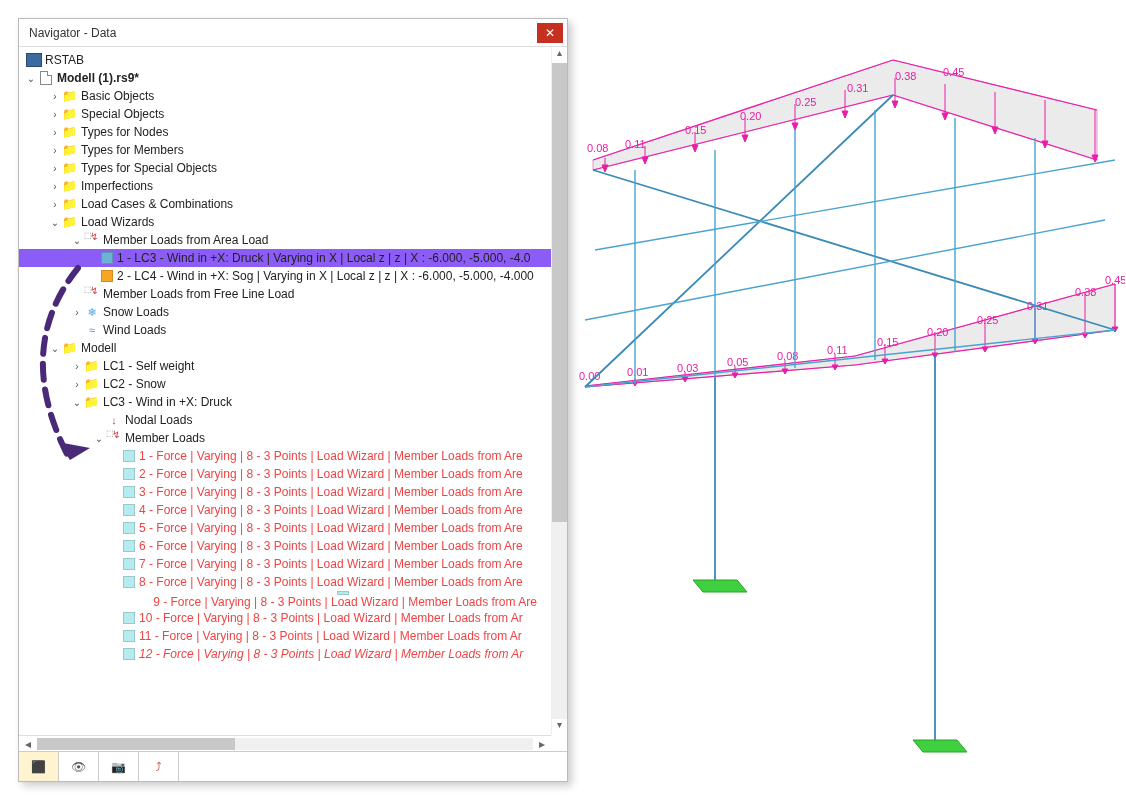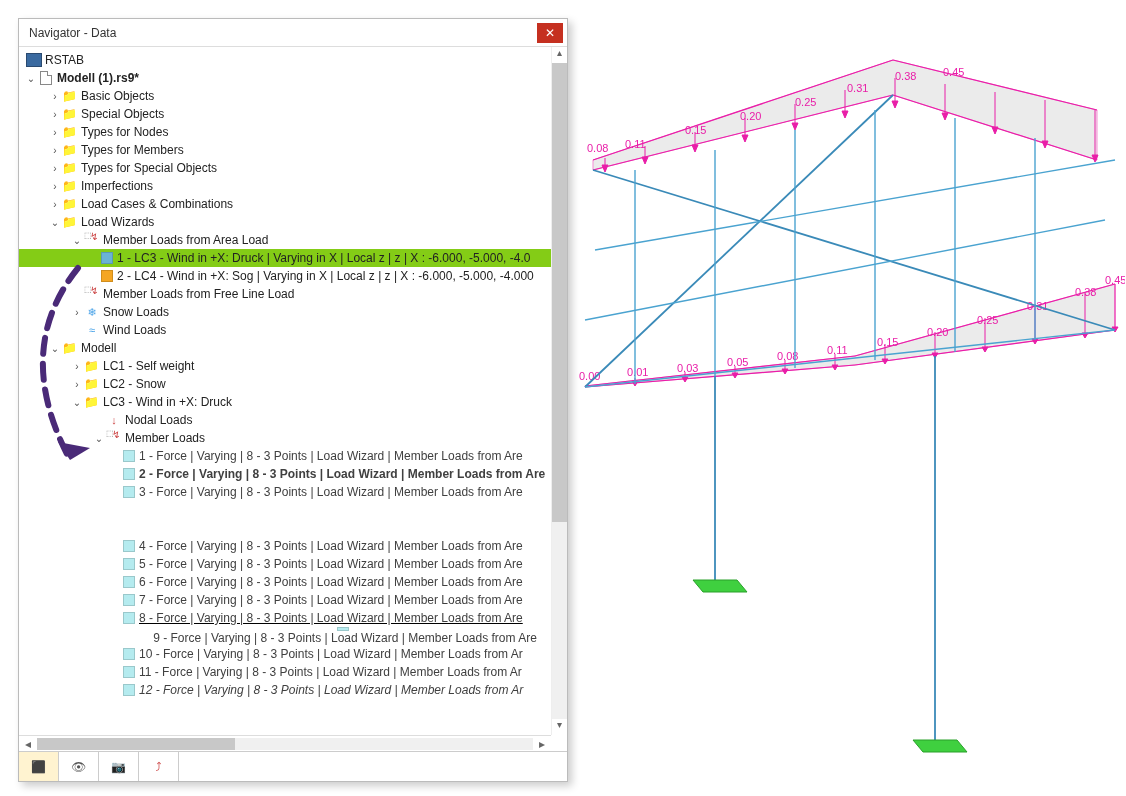--- a/index.html
+++ b/index.html
@@ -19,40 +19,40 @@
     width: 26px; height: 20px; background: #c53020; color: #fff; display: flex;
     align-items: center; justify-content: center; font-size: 14px; cursor: pointer;
   }
   
   .tree-scroll { flex: 1; overflow: hidden; position: relative; }
   .tree { padding: 4px 0; height: calc(100% - 16px); overflow: hidden; }
   .tree-row {
     display: flex; align-items: center; height: 18px; padding-left: 4px;
     white-space: nowrap; cursor: default;
   }
-  .tree-row.selected { background: #84cc16; }
+  .tree-row.selected { background: #8b5cf6; }
   .tog { width: 12px; display: inline-flex; justify-content: center; color: #555; font-size: 10px; cursor: pointer; }
   .ico { width: 18px; height: 16px; display: inline-flex; align-items: center; justify-content: center; margin-right: 2px; }
   .folder { color: #e8c573; font-size: 13px; }
   .folder::before { content: "📁"; font-size: 12px; filter: sepia(0.4) saturate(2); }
   .app-ico { width: 16px; height: 14px; background: linear-gradient(#3a6aa0,#3a6aa0); border: 1px solid #2a4a70; }
   .doc-ico { width: 12px; height: 14px; border: 1px solid #888; background: #fff; position: relative; }
   .doc-ico::after { content:""; position:absolute; right:-1px; top:-1px; width:4px; height:4px; background:#fff; border-left:1px solid #888; border-bottom:1px solid #888; }
   .wiz-ico { width: 16px; height: 14px; position:relative; }
   .wiz-ico::before { content:"⬚"; position:absolute; left:0; top:-2px; color:#888; font-size:8px; }
   .wiz-ico::after { content:"↯"; position:absolute; left:6px; top:-2px; color:#c44; font-size:10px; }
   .snow-ico { color:#4aa3e8; font-size:11px; }
   .wind-ico { color:#4aa3e8; font-size:11px; }
   .nodal-ico { color:#c44; font-size:11px; }
   .swatch { width:12px; height:12px; display:inline-block; margin-right:4px; border:1px solid rgba(0,0,0,0.15); }
   .sw-blue { background:#6ab3d4; }
   .sw-orange { background:#f5a623; }
   .sw-lt { background:#b5ebef; }
   .label { color:#222; }
-  .label.gen { color:#404040; }
+  .label.gen { color:#ef4444; }
   
   .hscroll { height: 16px; border-top: 1px solid #ddd; display: flex; align-items:center; }
   .hscroll .tr { width:18px; text-align:center; color:#666; cursor:pointer; }
   .hscroll .track { flex:1; height:12px; background:#f0f0f0; position:relative; }
   .hscroll .thumb { position:absolute; left:0; top:0; height:12px; width:40%; background:#c8c8c8; }
   
   .vscroll { position:absolute; right:0; top:0; bottom:16px; width:16px; border-left:1px solid #eee; }
   .vscroll .tr { height:16px; text-align:center; color:#666; font-size:10px; cursor:pointer; }
   .vscroll .track { position:absolute; top:16px; bottom:16px; left:0; right:0; background:#f0f0f0; }
   .vscroll .thumb { position:absolute; top:0; left:0; right:0; height:70%; background:#c8c8c8; }
@@ -210,45 +210,45 @@
             <span class="wiz-ico"></span>
           </span>
           <span class="label">Member Loads</span>
         </div>
 
       <div id="gen-list">
           <div class="tree-row" style="padding-left: 104px;">
             <span class="swatch sw-lt"></span>
             <span class="label gen">1 - Force | Varying | 8 - 3 Points | Load Wizard | Member Loads from Are</span>
           </div>
-          <div class="tree-row" style="padding-left: 104px; font-weight: bold;">
+          <div class="tree-row" style="padding-left: 104px;">
             <span class="swatch sw-lt"></span>
             <span class="label gen">2 - Force | Varying | 8 - 3 Points | Load Wizard | Member Loads from Are</span>
           </div>
           <div class="tree-row" style="padding-left: 104px;">
             <span class="swatch sw-lt"></span>
             <span class="label gen">3 - Force | Varying | 8 - 3 Points | Load Wizard | Member Loads from Are</span>
           </div>
-          <div class="tree-row" style="padding-left: 104px; margin-top: 36px;">
+          <div class="tree-row" style="padding-left: 104px;">
             <span class="swatch sw-lt"></span>
             <span class="label gen">4 - Force | Varying | 8 - 3 Points | Load Wizard | Member Loads from Are</span>
           </div>
           <div class="tree-row" style="padding-left: 104px;">
             <span class="swatch sw-lt"></span>
             <span class="label gen">5 - Force | Varying | 8 - 3 Points | Load Wizard | Member Loads from Are</span>
           </div>
           <div class="tree-row" style="padding-left: 104px;">
             <span class="swatch sw-lt"></span>
             <span class="label gen">6 - Force | Varying | 8 - 3 Points | Load Wizard | Member Loads from Are</span>
           </div>
           <div class="tree-row" style="padding-left: 104px;">
             <span class="swatch sw-lt"></span>
             <span class="label gen">7 - Force | Varying | 8 - 3 Points | Load Wizard | Member Loads from Are</span>
           </div>
-          <div class="tree-row" style="padding-left: 104px; text-decoration: underline;">
+          <div class="tree-row" style="padding-left: 104px;">
             <span class="swatch sw-lt"></span>
             <span class="label gen">8 - Force | Varying | 8 - 3 Points | Load Wizard | Member Loads from Are</span>
           </div>
           <div class="tree-row" style="padding-left: 104px; flex-direction: column;">
             <span class="swatch sw-lt"></span>
             <span class="label gen">9 - Force | Varying | 8 - 3 Points | Load Wizard | Member Loads from Are</span>
           </div>
           <div class="tree-row" style="padding-left: 104px;">
             <span class="swatch sw-lt"></span>
             <span class="label gen">10 - Force | Varying | 8 - 3 Points | Load Wizard | Member Loads from Ar</span>

